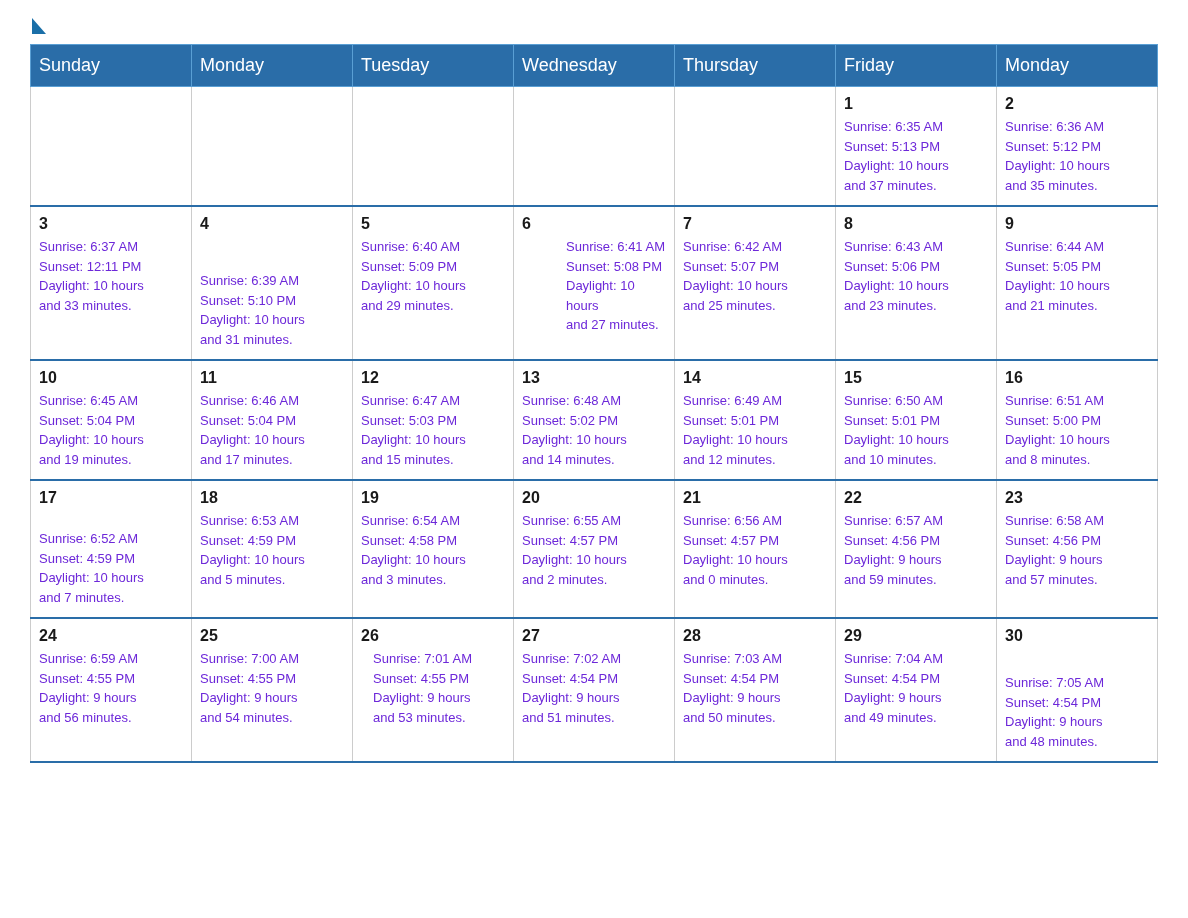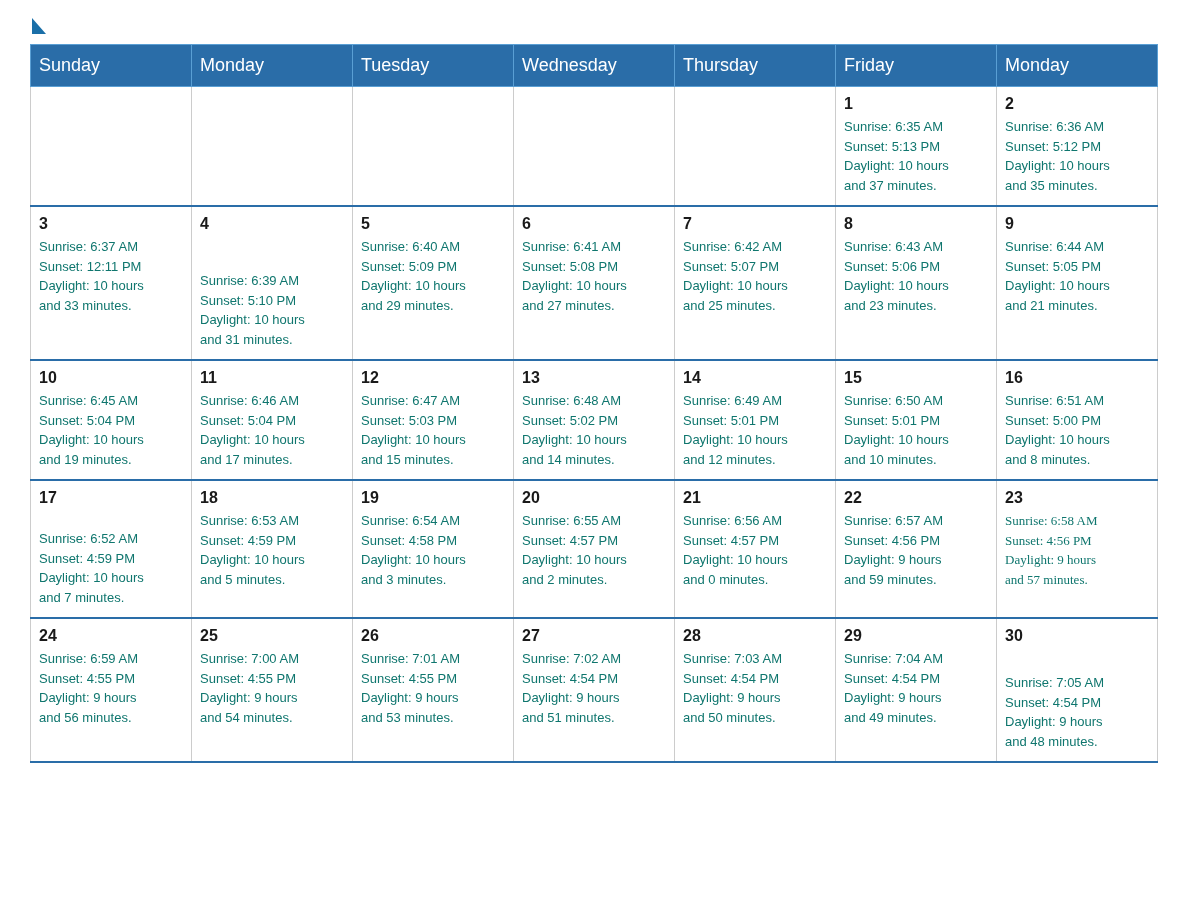--- a/index.html
+++ b/index.html
@@ -65,21 +65,21 @@
     .day-num {
       font-size: 16px;
       font-weight: bold;
       color: #1a1a1a;
       display: block;
       margin-bottom: 4px;
     }
     .day-info {
       font-size: 13px;
       line-height: 1.5;
-      color: #0f766e;
+      color: #6d28d9;
     }
     .empty-cell {
       background: #fff;
     }
     .logo-wrapper {
       display: flex;
       flex-direction: column;
     }
     .logo-line1 {
       display: flex;
@@ -178,21 +178,21 @@
         </td>
         <td>
           <span class="day-num">5</span>
           <div class="day-info" style="white-space: pre-line;">Sunrise: 6:40 AM
 Sunset: 5:09 PM
 Daylight: 10 hours
 and 29 minutes.</div>
         </td>
         <td>
           <span class="day-num">6</span>
-          <div class="day-info" style="white-space: pre-line;">Sunrise: 6:41 AM
+          <div class="day-info" style="white-space: pre-line; margin-left: 44px;">Sunrise: 6:41 AM
 Sunset: 5:08 PM
 Daylight: 10 hours
 and 27 minutes.</div>
         </td>
         <td>
           <span class="day-num">7</span>
           <div class="day-info" style="white-space: pre-line;">Sunrise: 6:42 AM
 Sunset: 5:07 PM
 Daylight: 10 hours
 and 25 minutes.</div>
@@ -301,21 +301,21 @@
         </td>
         <td>
           <span class="day-num">22</span>
           <div class="day-info" style="white-space: pre-line;">Sunrise: 6:57 AM
 Sunset: 4:56 PM
 Daylight: 9 hours
 and 59 minutes.</div>
         </td>
         <td>
           <span class="day-num">23</span>
-          <div class="day-info" style="white-space: pre-line; font-family: Liberation Serif, serif;">Sunrise: 6:58 AM
+          <div class="day-info" style="white-space: pre-line;">Sunrise: 6:58 AM
 Sunset: 4:56 PM
 Daylight: 9 hours
 and 57 minutes.</div>
         </td>
       </tr>
       <tr>
         <td>
           <span class="day-num">24</span>
           <div class="day-info" style="white-space: pre-line;">Sunrise: 6:59 AM
 Sunset: 4:55 PM
@@ -324,21 +324,21 @@
         </td>
         <td>
           <span class="day-num">25</span>
           <div class="day-info" style="white-space: pre-line;">Sunrise: 7:00 AM
 Sunset: 4:55 PM
 Daylight: 9 hours
 and 54 minutes.</div>
         </td>
         <td>
           <span class="day-num">26</span>
-          <div class="day-info" style="white-space: pre-line;">Sunrise: 7:01 AM
+          <div class="day-info" style="white-space: pre-line; margin-left: 12px;">Sunrise: 7:01 AM
 Sunset: 4:55 PM
 Daylight: 9 hours
 and 53 minutes.</div>
         </td>
         <td>
           <span class="day-num">27</span>
           <div class="day-info" style="white-space: pre-line;">Sunrise: 7:02 AM
 Sunset: 4:54 PM
 Daylight: 9 hours
 and 51 minutes.</div>

